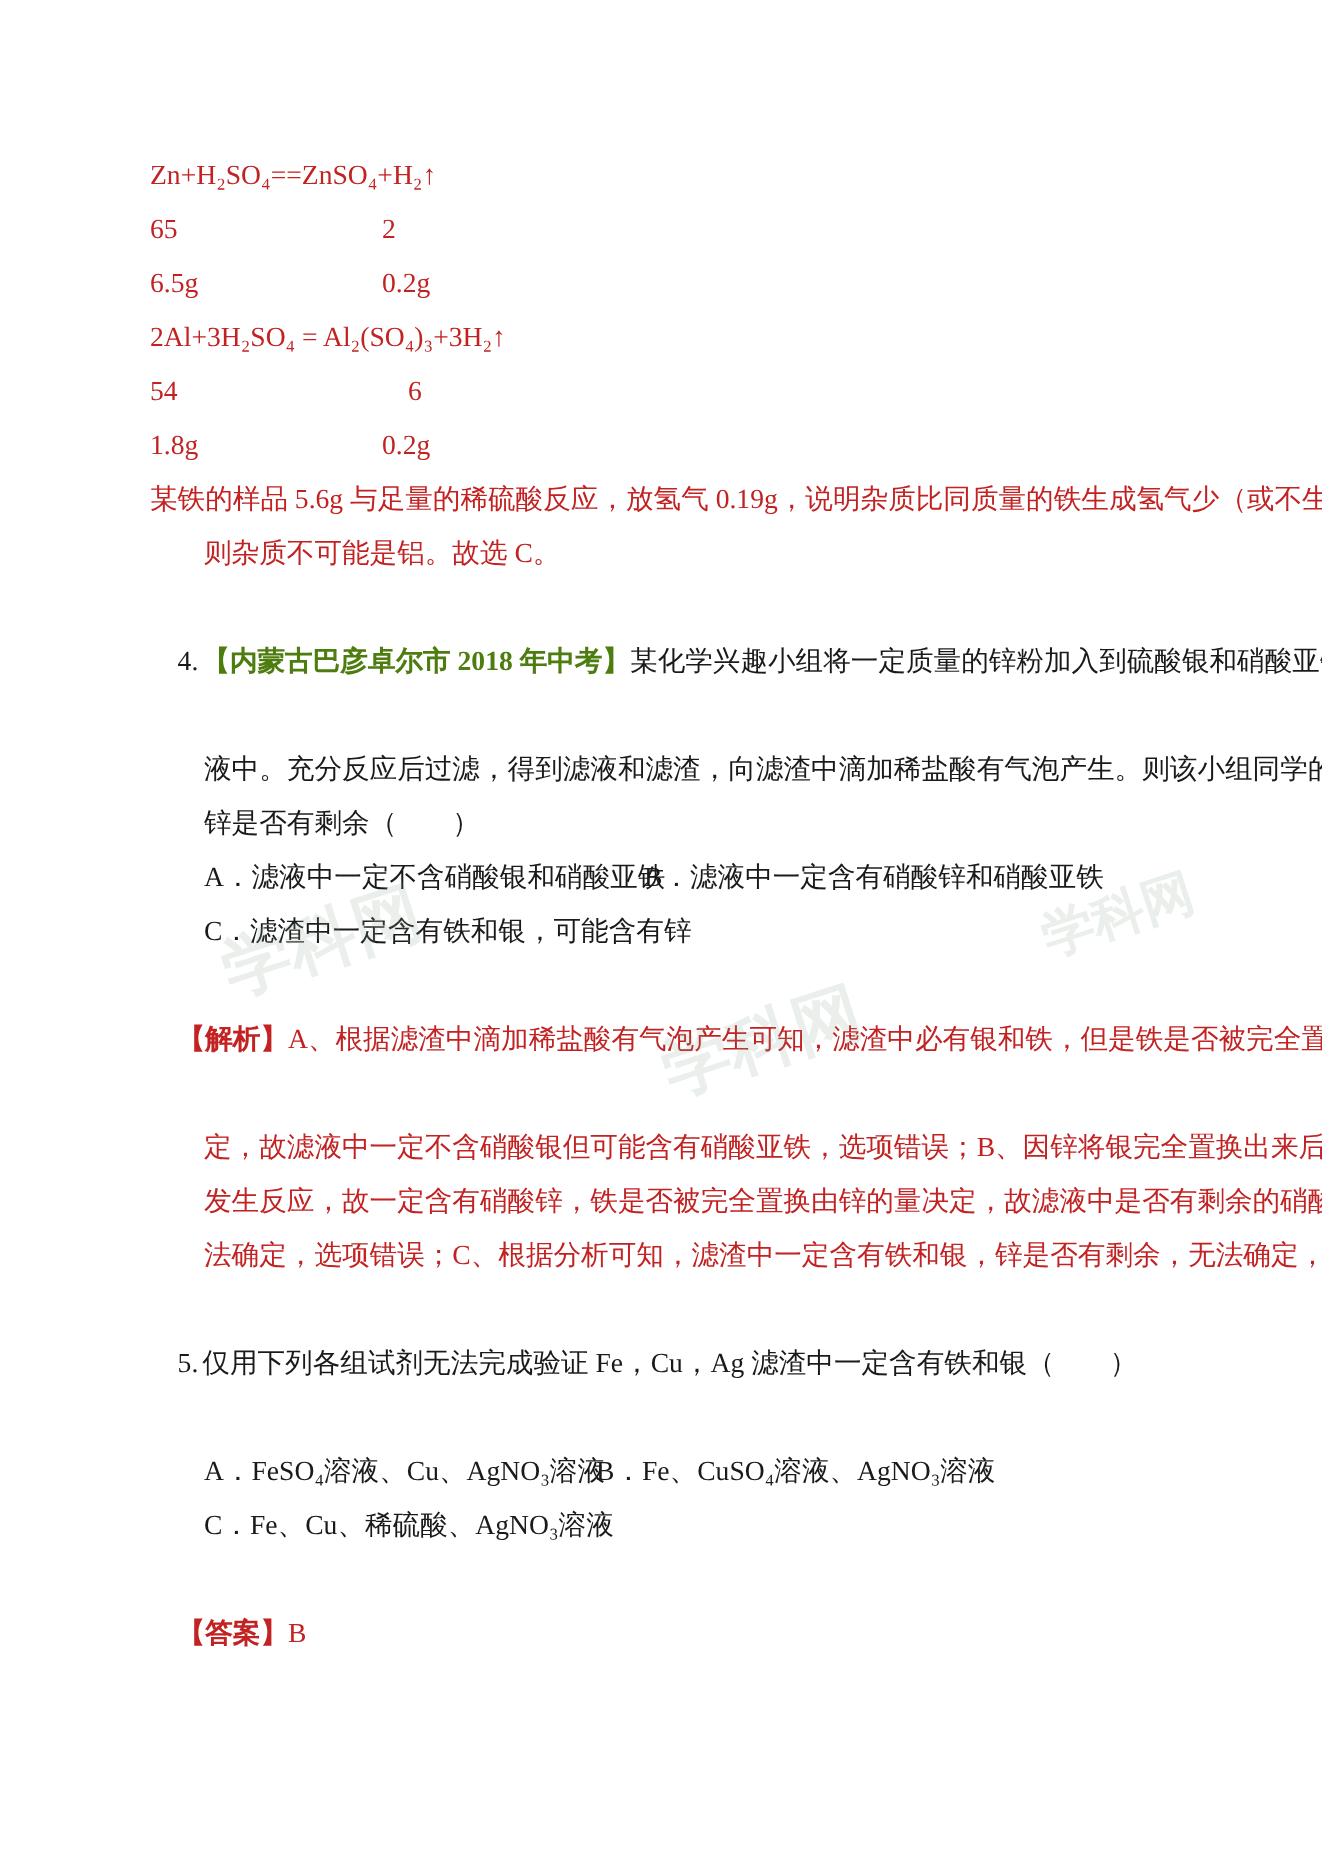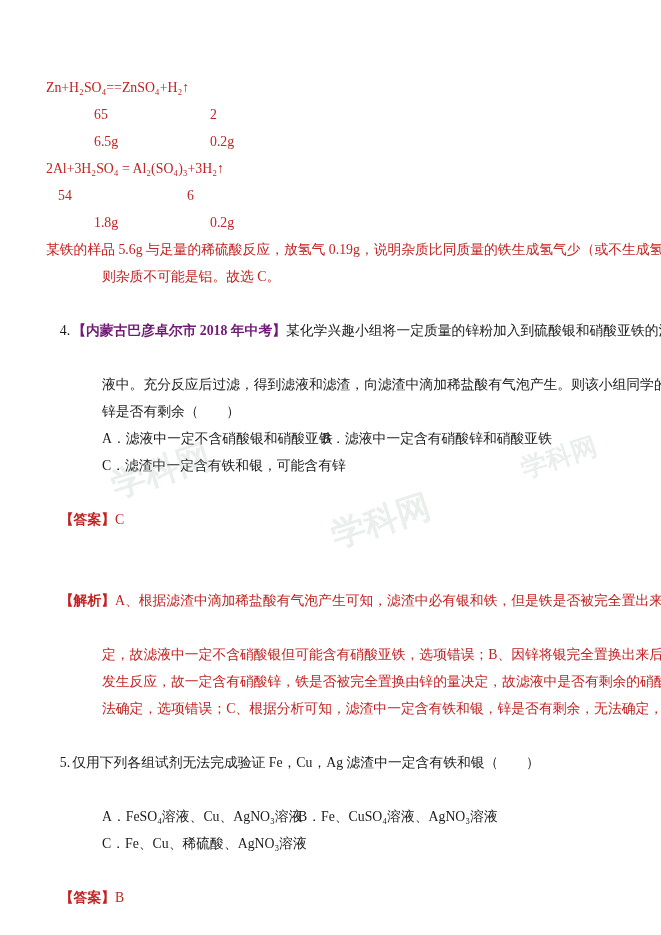--- a/index.html
+++ b/index.html
@@ -8,29 +8,29 @@
     width:661px;height:935px;
     background:#ffffff;
     overflow:hidden;
     font-family:"Liberation Serif","DejaVu Serif","DejaVu Sans",serif;
     font-size:13.8px;
     color:#1a1a1a;
     padding-top:74px;
     box-sizing:border-box;
   }
   .line{line-height:27px;white-space:pre;}
-  .l1{padding-left:46px;}
+  .l1{padding-left:75px;}
   .l2{padding-left:84px;margin-left:18px;}
   .red{color:#c22222;}
-  .blue{color:#701a75;}
+  .blue{color:#4d7c0f;}
   .blk{color:#1a1a1a;}
   .bold{font-weight:bold;}
   .row{display:flex;}
-  .c116{display:inline-block;width:116px;margin-left:48px;}
-  .c129{display:inline-block;width:129px;margin-left:12px;}
+  .c116{display:inline-block;width:116px;}
+  .c129{display:inline-block;width:129px;}
   .w220{display:inline-block;width:220px;}
   .w231{display:inline-block;width:231px;}
   .w196{display:inline-block;width:196px;font-family:Liberation Serif, serif;}
   .w201{display:inline-block;width:201px;}
   .qnum{margin-right:2px;}
   .wm{
     position:absolute;
     color:rgba(140,165,150,0.18);
     font-size:34px;
     font-weight:bold;
@@ -73,23 +73,20 @@
   </div>
   <div class="line l2 blk">液中。充分反应后过滤，得到滤液和滤渣，向滤渣中滴加稀盐酸有气泡产生。则该小组同学的下列判</div>
   <div class="line l2 blk">锌是否有剩余（　　）</div>
   <div class="line l2 blk row">
     <span class="w220">A．滤液中一定不含硝酸银和硝酸亚铁</span><span>B．滤液中一定含有硝酸锌和硝酸亚铁</span>
   </div>
   <div class="line l2 blk row">
     <span class="w231">C．滤渣中一定含有铁和银，可能含有锌</span>
   </div>
   <div class="line l1 red">
-    <span class="bold">【答案】</span><span>C</span>
-  </div>
-  <div class="line l1 red">
     <span class="bold">【解析】</span><span>A、根据滤渣中滴加稀盐酸有气泡产生可知，滤渣中必有银和铁，但是铁是否被完全置出来无法确</span>
   </div>
   <div class="line l2 red">定，故滤液中一定不含硝酸银但可能含有硝酸亚铁，选项错误；B、因锌将银完全置换出来后才能与铁</div>
   <div class="line l2 red">发生反应，故一定含有硝酸锌，铁是否被完全置换由锌的量决定，故滤液中是否有剩余的硝酸亚铁无</div>
   <div class="line l2 red">法确定，选项错误；C、根据分析可知，滤渣中一定含有铁和银，锌是否有剩余，无法确定，选项正确；</div>
 
   <div class="line l1">
     <span class="blk qnum">5.</span><span class="blk">仅用下列各组试剂无法完成验证 Fe，Cu，Ag 滤渣中一定含有铁和银（　　）</span>
   </div>
   <div class="line l2 blk row">

